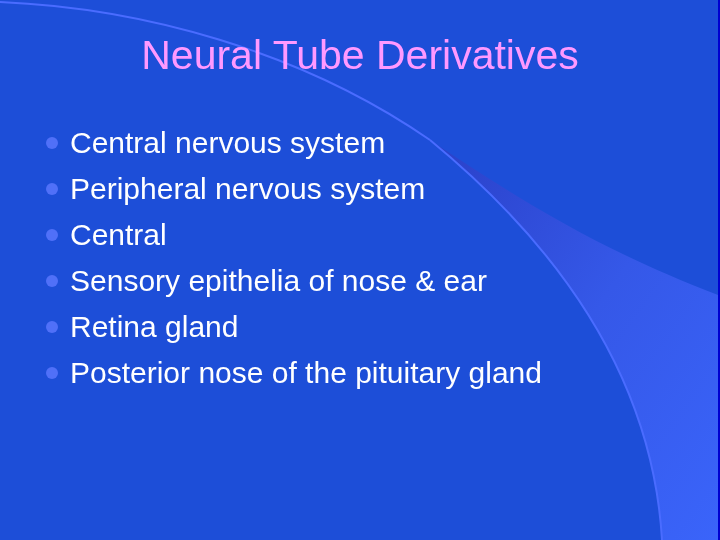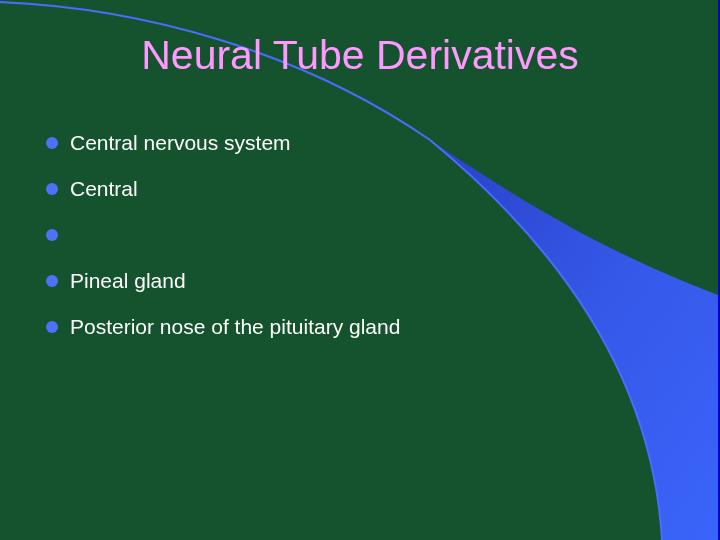--- a/index.html
+++ b/index.html
@@ -1,22 +1,22 @@
 <!DOCTYPE html>
 <html><head>
   <meta charset="utf-8">
   <style>
     html, body { margin: 0; padding: 0; }
     body { width: 720px; height: 540px; overflow: hidden; background: #0000f0; position: relative; font-family: "Liberation Sans", sans-serif; }
-    .slide { position: absolute; left: 0; top: 0; width: 720px; height: 540px; background: #14532d; }
+    .slide { position: absolute; left: 0; top: 0; width: 720px; height: 540px; background: #1d4ed8; }
     svg.deco { position: absolute; left: 0; top: 0; width: 720px; height: 540px; }
     .title { position: absolute; left: 0; top: 30px; width: 720px; text-align: center; color: #ff99ff; font-size: 41px; line-height: 50px; padding-left: 0; }
     .title span { display: inline-block; margin-left: 0; }
     ul.bullets { position: absolute; left: 18px; top: 124px; margin: 0; padding: 0; list-style: none; }
-    ul.bullets li { position: relative; height: 46px; line-height: 38px; font-size: 21px; color: #ffffff; padding-left: 52px; white-space: nowrap; }
+    ul.bullets li { position: relative; height: 46px; line-height: 38px; font-size: 30px; color: #ffffff; padding-left: 52px; white-space: nowrap; }
     ul.bullets li .dot { position: absolute; left: 28px; top: 13px; width: 12px; height: 12px; border-radius: 50%; background: #5070f8; }
   </style>
 </head>
 <body>
 
 <div class="slide">
   <svg class="deco" viewBox="0 0 720 540">
     <defs>
       <linearGradient id="sw" x1="0" y1="0" x2="1" y2="1">
         <stop offset="0" stop-color="#2a40c8"></stop>
@@ -31,18 +31,19 @@
     <path d="M430,140 C600,280 655,420 662,540" fill="none" stroke="#4a6cff" stroke-width="2"></path>
     <rect x="718" y="0" width="2" height="540" fill="#0000d0"></rect>
   </svg>
 
   <div class="title">
     <span>Neural Tube Derivatives</span>
   </div>
 
   <ul class="bullets">
     <li><span class="dot"></span><span>Central nervous system</span></li>
+    <li><span class="dot"></span><span>Peripheral nervous system</span></li>
     <li><span class="dot"></span><span>Central</span></li>
-    <li><span class="dot"></span></li>
-    <li><span class="dot"></span><span>Pineal gland</span></li>
+    <li><span class="dot"></span><span>Sensory epithelia of nose &amp; ear</span></li>
+    <li><span class="dot"></span><span>Retina gland</span></li>
     <li><span class="dot"></span><span>Posterior nose of the pituitary gland</span></li>
   </ul>
 </div>
 
 </body></html>

